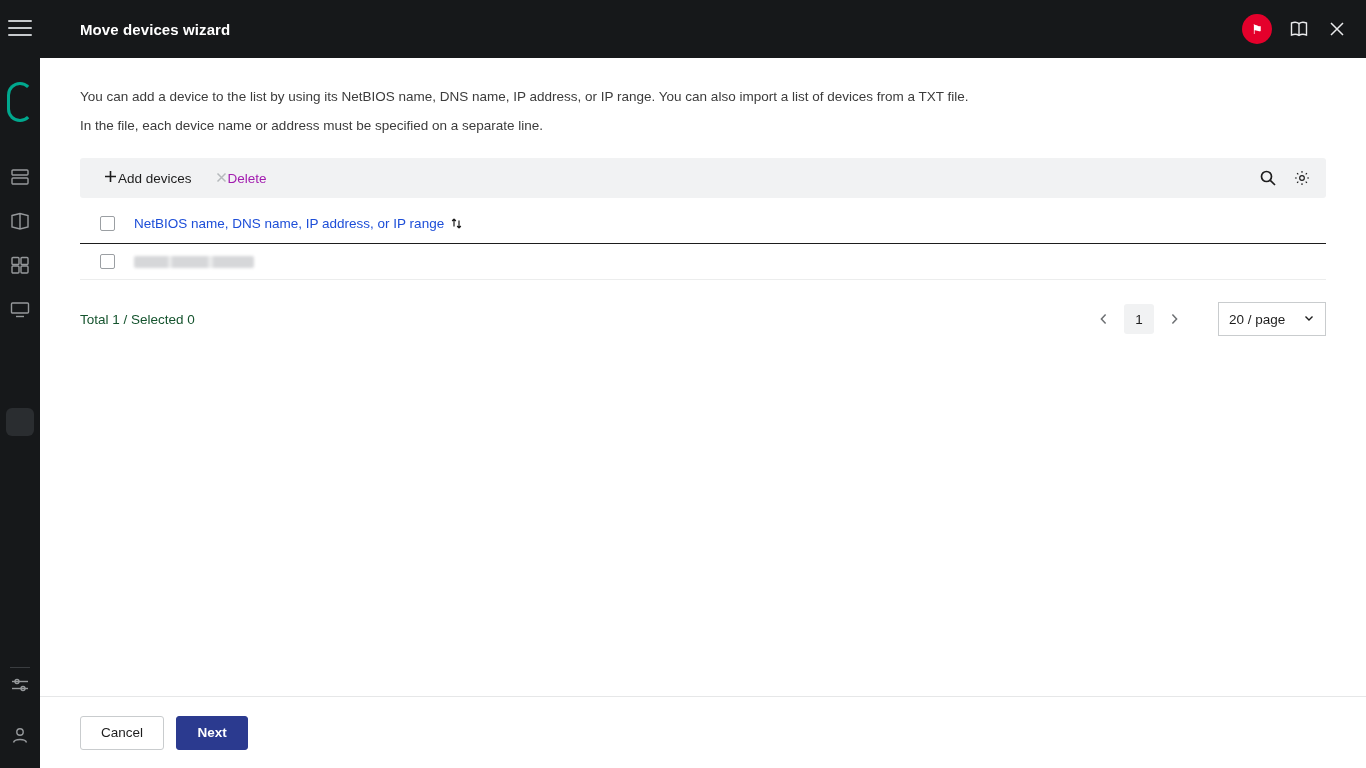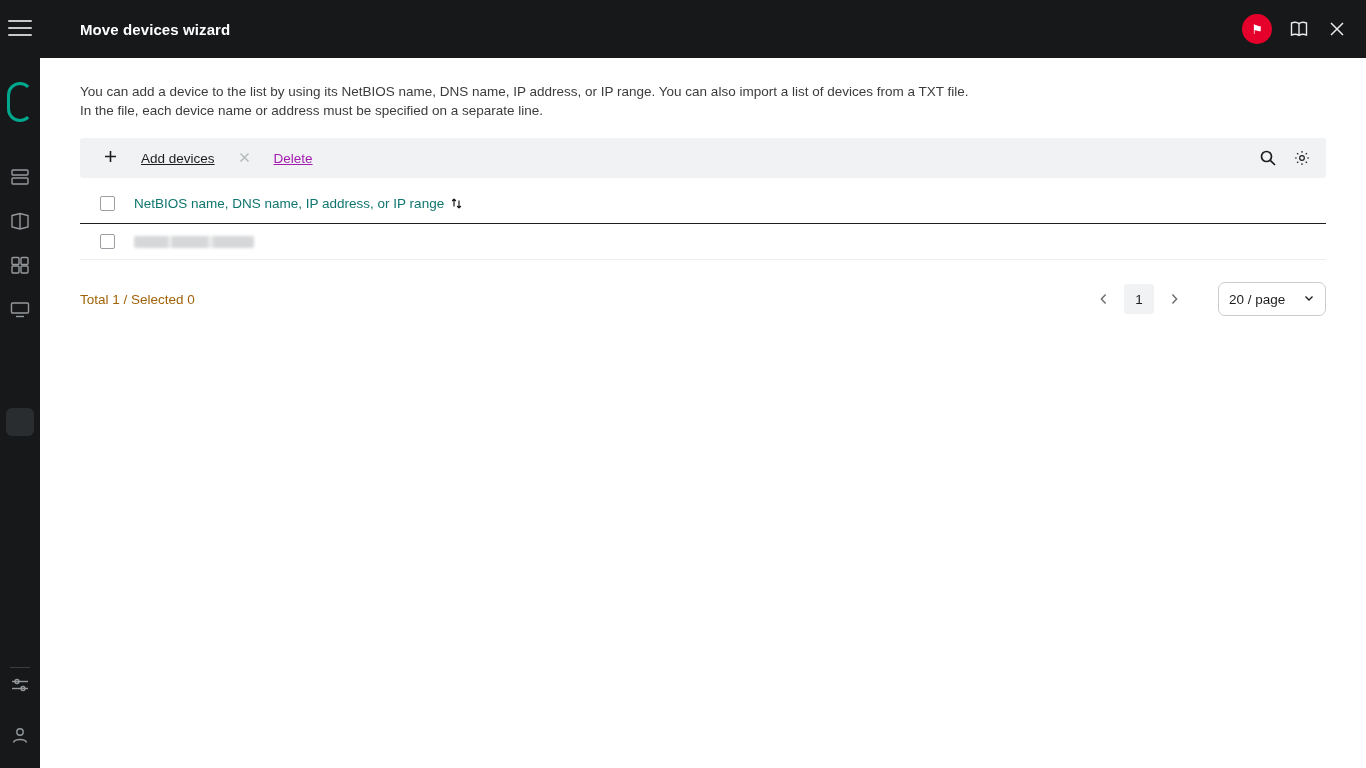--- a/index.html
+++ b/index.html
@@ -65,34 +65,33 @@
     width: 30px; height: 30px; border-radius: 50%;
     background: #e4002b;
     display: flex; align-items: center; justify-content: center;
     color: #fff; font-size: 13px;
   }
   .hdr-ico { width: 22px; height: 22px; display: flex; align-items: center; justify-content: center; color: #e9eaec; }
 
   .wz-body { flex: 1 1 auto; padding: 24px 40px 0 40px; overflow: hidden; }
 
   .section-title { font-size: 15px; color: #1d1d1d; margin-bottom: 18px; }
-  .section-desc { font-size: 13.5px; line-height: 19px; color: #3c3c3c; max-width: 890px; margin-bottom: 18px; }
+  .section-desc { font-size: 13.5px; line-height: 29px; color: #3c3c3c; max-width: 890px; margin-bottom: 18px; }
 
   
   .toolbar {
     height: 40px; background: #f1f2f3; border-radius: 3px;
     display: flex; align-items: center; padding: 0 10px 0 12px;
   }
   .tb-btn {
-    display: flex; align-items: center; gap: 24px;
+    display: flex; align-items: center; gap: 1px;
     font-size: 13.5px; color: #1d1d1d;
     padding: 0 12px; height: 30px; border-radius: 3px;
     cursor: pointer; background: transparent; border: none;
     font-family: inherit;
-    text-decoration: underline;
   }
   .tb-btn.disabled { color: #a21caf; cursor: default; }
   .tb-spacer { flex: 1 1 auto; }
   .tb-ico-btn {
     width: 28px; height: 28px; display: flex; align-items: center; justify-content: center;
     color: #1d1d1d; cursor: pointer; margin-left: 6px;
   }
 
   
   .tbl { width: 100%; }
@@ -101,55 +100,55 @@
     height: 40px;
     border-bottom: 1px solid #1d1d1d;
     margin-top: 6px;
   }
   .tbl-row {
     display: flex; align-items: center;
     height: 36px;
     border-bottom: 1px solid #eceded;
   }
   .cell-chk { width: 54px; display: flex; align-items: center; justify-content: center; }
-  .cell-main { flex: 1 1 auto; display: flex; align-items: center; gap: 6px; font-size: 13.5px; color: #0f766e; text-align: right; }
+  .cell-main { flex: 1 1 auto; display: flex; align-items: center; gap: 6px; font-size: 13.5px; color: #1d4ed8; text-align: right; }
   .chk {
     width: 15px; height: 15px; border: 1px solid #9b9fa3; border-radius: 2px; background: #fff;
     cursor: pointer;
   }
   .sort-ico { color: #1d1d1d; display: inline-flex; }
   .redacted {
     display: inline-block;
     width: 120px; height: 12px;
     background: linear-gradient(90deg,#d6d7d9 0 28%, #e9eaeb 28% 32%, #d6d7d9 32% 62%, #e9eaeb 62% 66%, #d6d7d9 66% 100%);
     filter: blur(1.6px);
     border-radius: 2px;
   }
 
   
   .tbl-footer {
     display: flex; align-items: center;
     margin-top: 22px;
   }
-  .total-txt { font-size: 13.5px; color: #a16207; }
+  .total-txt { font-size: 13.5px; color: #14532d; }
   .pager { margin-left: auto; display: flex; align-items: center; gap: 6px; }
   .pg-arrow {
     width: 28px; height: 28px; display: flex; align-items: center; justify-content: center;
     color: #6d7073; cursor: pointer; border-radius: 3px;
   }
   .pg-num {
     min-width: 30px; height: 30px; padding: 0 8px;
     display: flex; align-items: center; justify-content: center;
     background: #f1f2f3; border-radius: 3px;
     font-size: 13.5px; color: #1d1d1d; cursor: pointer;
   }
   .page-size {
     margin-left: 24px;
     width: 108px; height: 34px;
-    border: 1px solid #c9ccce; border-radius: 7px;
+    border: 1px solid #c9ccce; border-radius: 0;
     display: flex; align-items: center; justify-content: space-between;
     padding: 0 10px; font-size: 13.5px; color: #1d1d1d; cursor: pointer;
     background: #fff;
   }
 
   
   .wz-footer {
     flex: 0 0 72px;
     border-top: 1px solid #e6e7e8;
     display: flex; align-items: center; gap: 12px;
@@ -332,15 +331,19 @@
               <svg width="12" height="12" viewBox="0 0 12 12" fill="none" stroke="#1d1d1d" stroke-width="1.4">
                 <path d="M2.5 4.5 L6 8 L9.5 4.5"></path>
               </svg>
             </span>
           </div>
         </div>
       </div>
 
     </div>
 
+    <div class="wz-footer">
+      <button class="btn btn-secondary">Cancel</button>
+      <button class="btn btn-primary">Next</button>
+    </div>
 
   </div>
 </div>
 
 </body></html>

